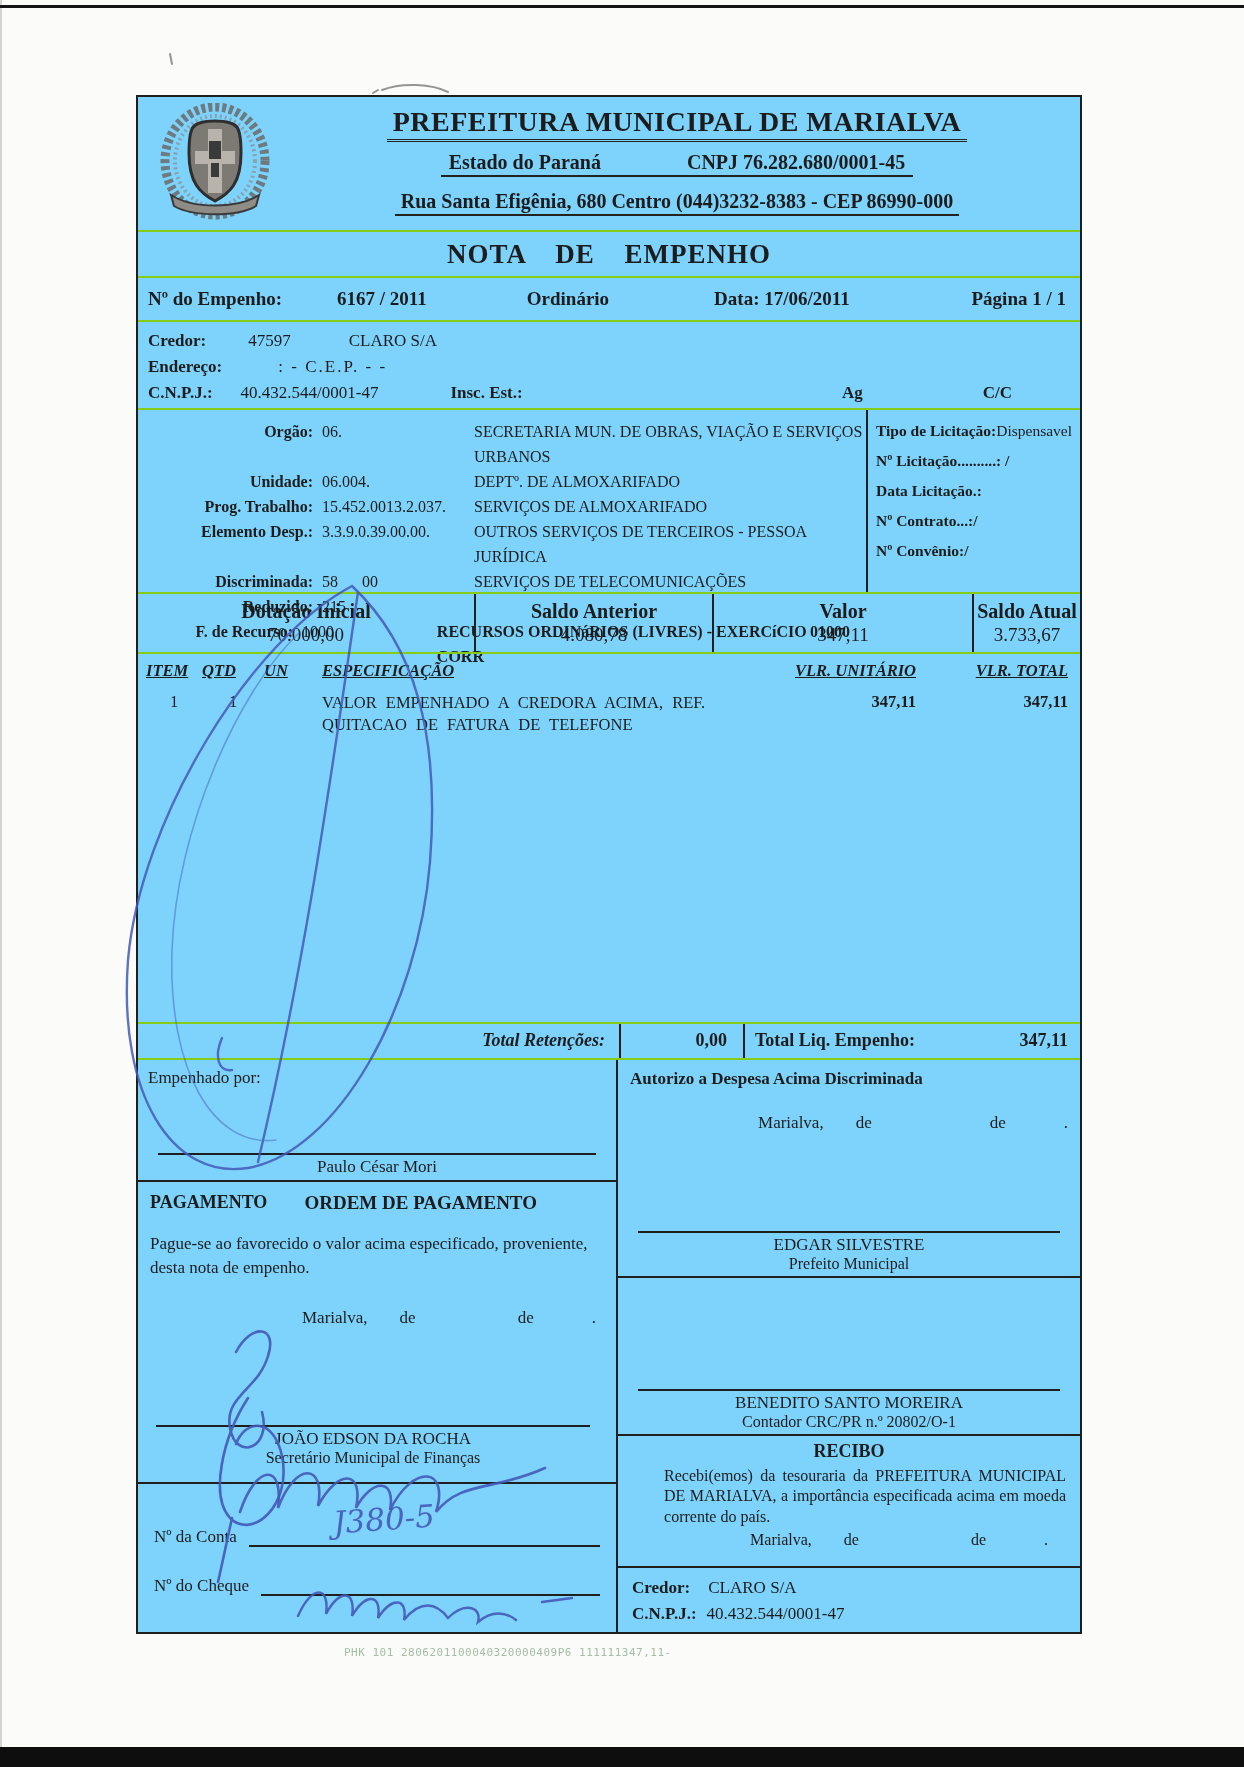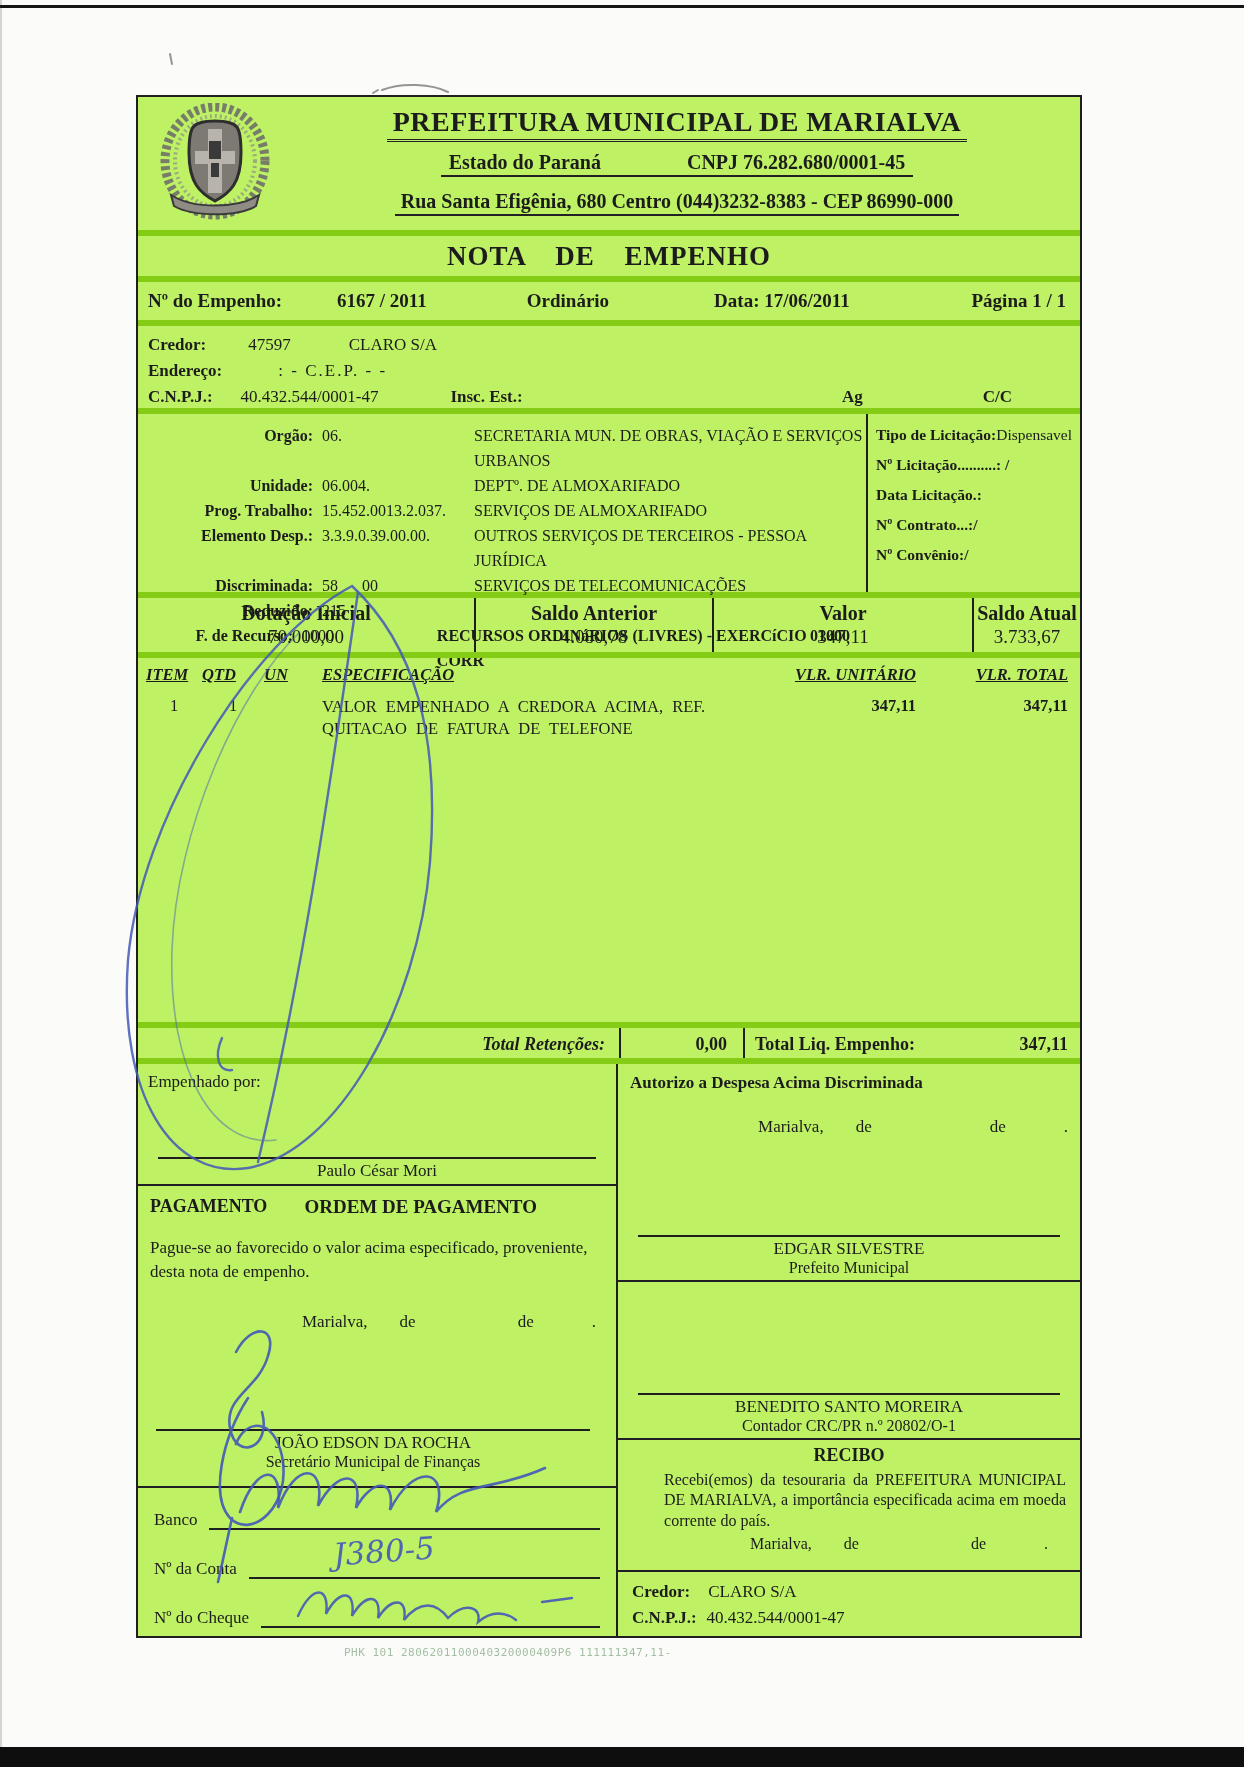--- a/index.html
+++ b/index.html
@@ -6,22 +6,22 @@
   body {
     width: 1244px; height: 1767px; position: relative;
     background: #fbfbf9; color: #1c1c1c;
     font-family: "Liberation Serif", serif;
     overflow: hidden;
   }
   .scan-top-line { position:absolute; top:5px; left:0; width:100%; height:3px; background:#151515; }
   .scan-bottom-band { position:absolute; bottom:0; left:0; width:100%; height:20px; background:#0e0e0e; }
   .scan-left-edge { position:absolute; left:0; top:0; width:2px; height:100%; background:rgba(40,40,40,.18); }
 
-  .doc { position:absolute; left:136px; top:95px; width:946px; border:2px solid #1f1f1f; background:#bef264; }
-  .sec { border-top:6px solid #84cc16; }
+  .doc { position:absolute; left:136px; top:95px; width:946px; border:2px solid #1f1f1f; background:#7dd3fc; }
+  .sec { border-top:2px solid #84cc16; }
   .sec:first-child { border-top:none; }
 
   
   .hdr { height:133px; display:flex; padding:5px 10px 5px 8px; }
   .logo-wrap { width:138px; display:flex; align-items:center; justify-content:center; }
   .hdr-texts { flex:1; display:flex; flex-direction:column; align-items:center; padding-top:4px; }
   .hdr-title { font-size:28px; font-weight:bold; border-bottom:3px double #222; padding:0 6px 1px; letter-spacing:.5px; }
   .hdr-line2 { display:flex; margin-top:9px; font-size:20px; font-weight:bold; }
   .hdr-line2 .u { border-bottom:2px solid #222; padding:0 8px 1px; }
   .hdr-line2 .gap { width:70px; border-bottom:2px solid #222; }
@@ -312,24 +312,20 @@
           <span class="d1">de</span>
           <span class="d2">de</span>
           <span class="dot">.</span>
         </div>
         <div class="pag-sig">
           <div class="sigline"></div>
           <div>JOÃO EDSON DA ROCHA</div>
           <div class="sigrole">Secretário Municipal de Finanças</div>
         </div>
         <div class="pag-fields">
-          <div class="frow fr1">
-            <span>Banco</span>
-            <span class="fline"></span>
-          </div>
           <div class="frow fr2">
             <span>Nº da Conta</span>
             <span class="fline">
               <span class="hand-conta">J380-5</span>
             </span>
           </div>
           <div class="frow fr3">
             <span>Nº do Cheque</span>
             <span class="fline"></span>
           </div>

